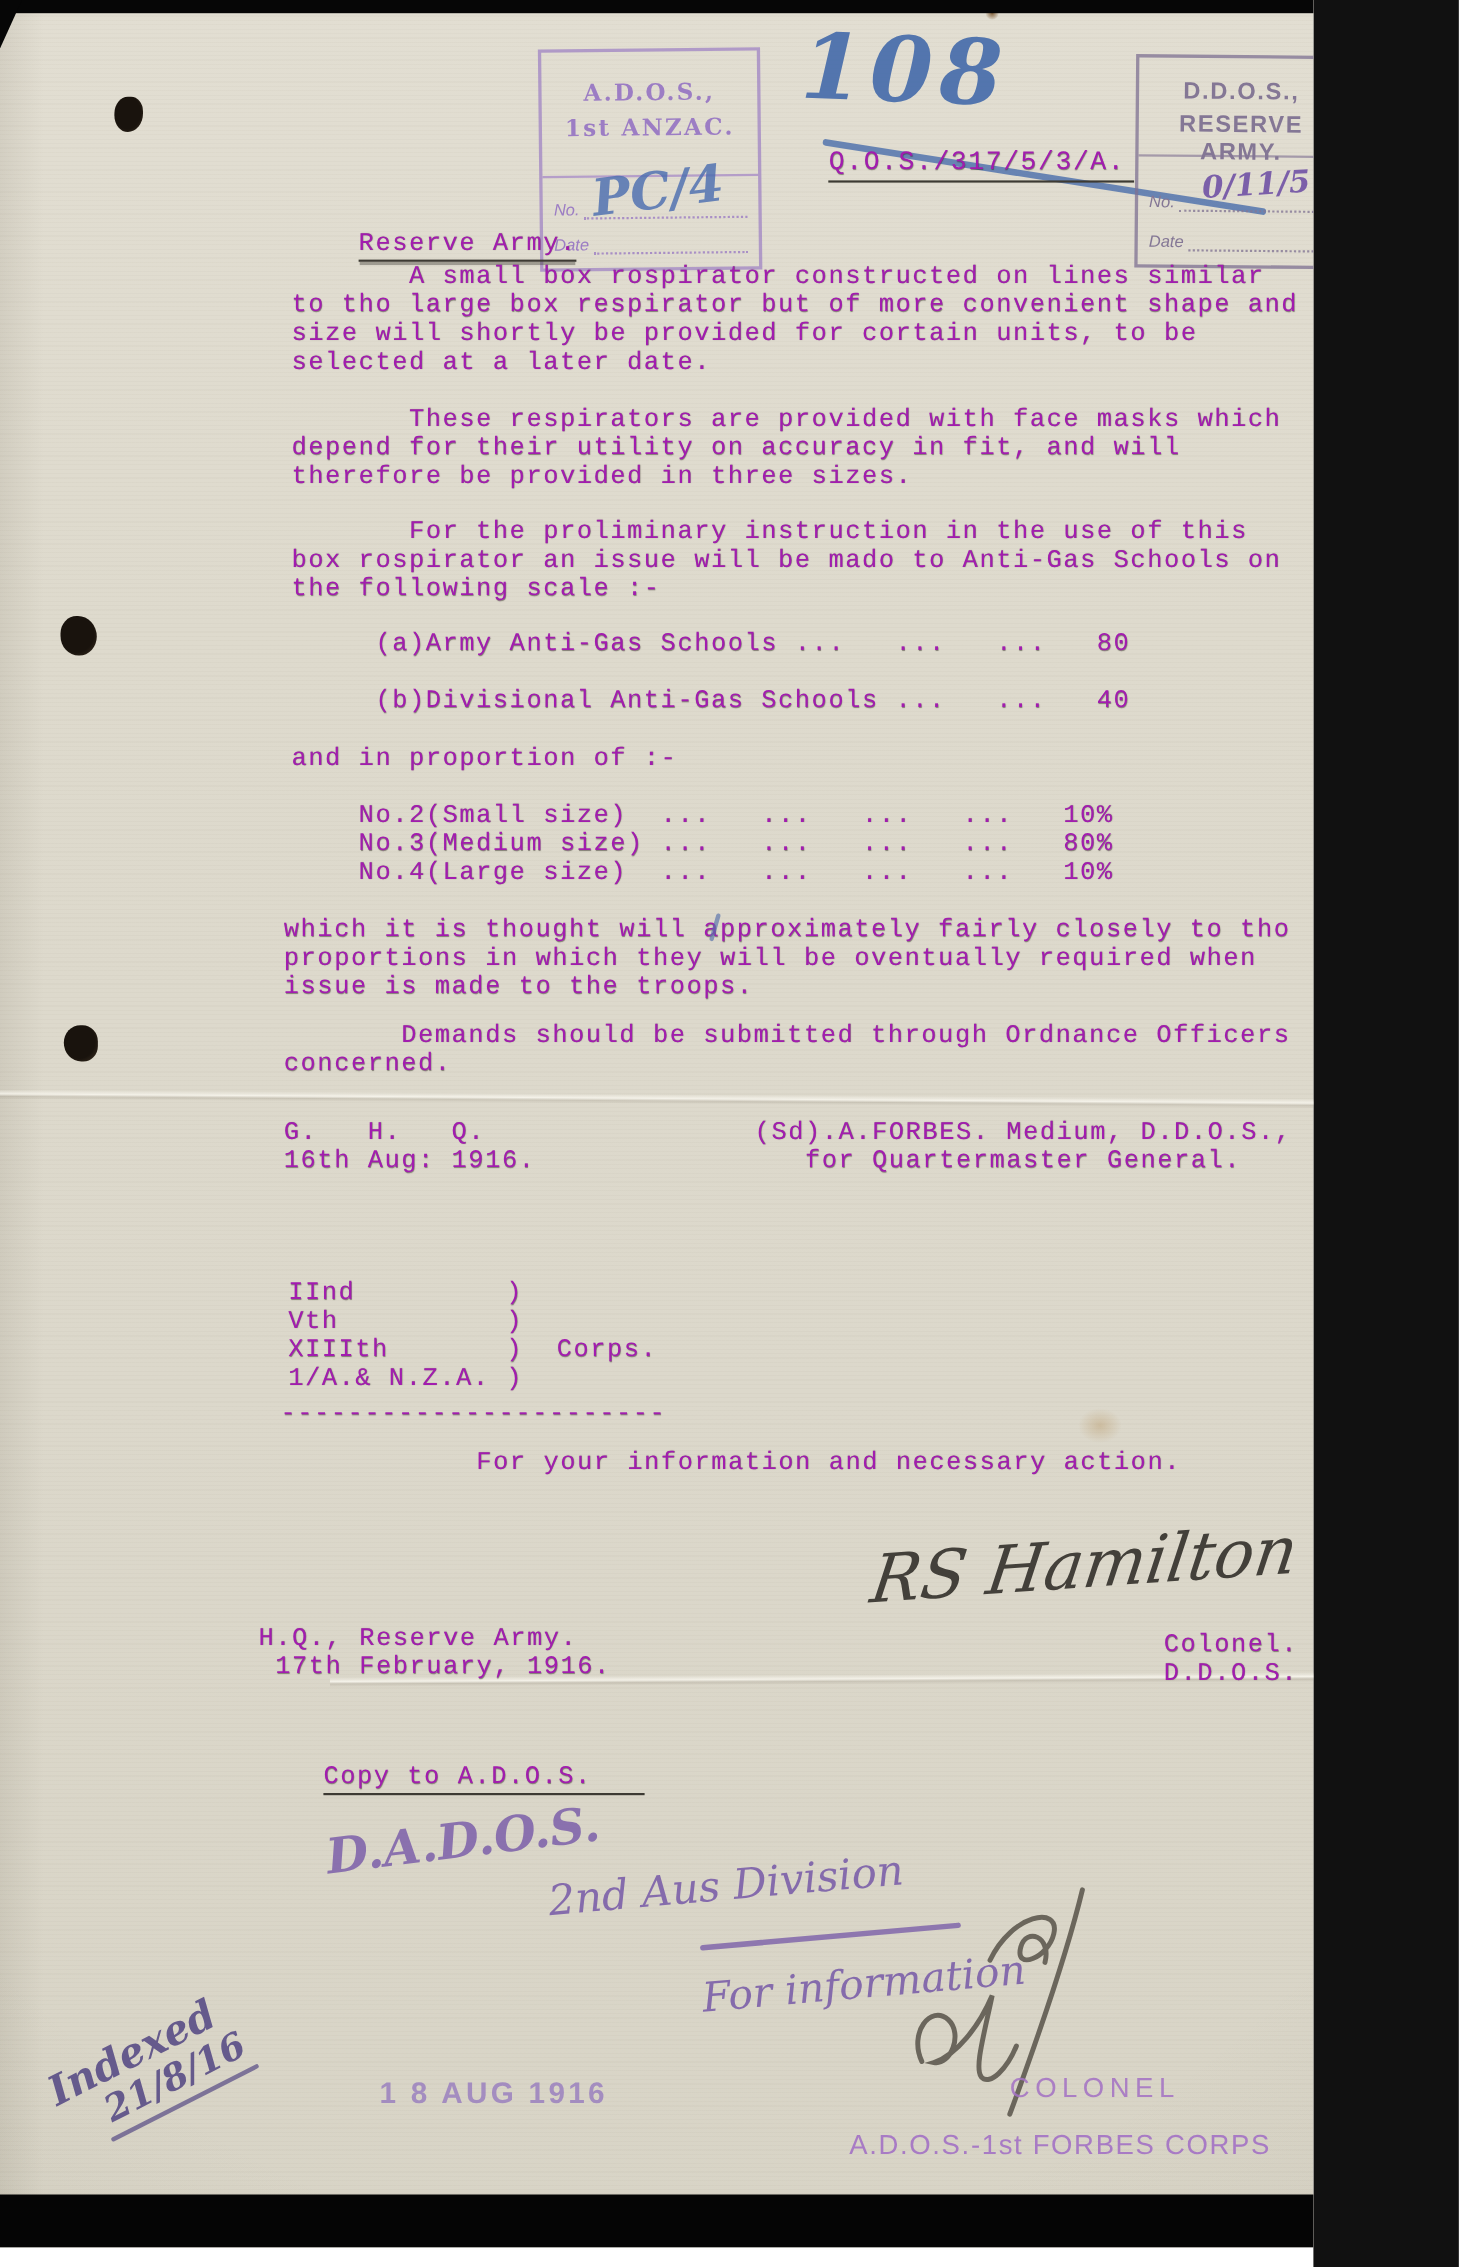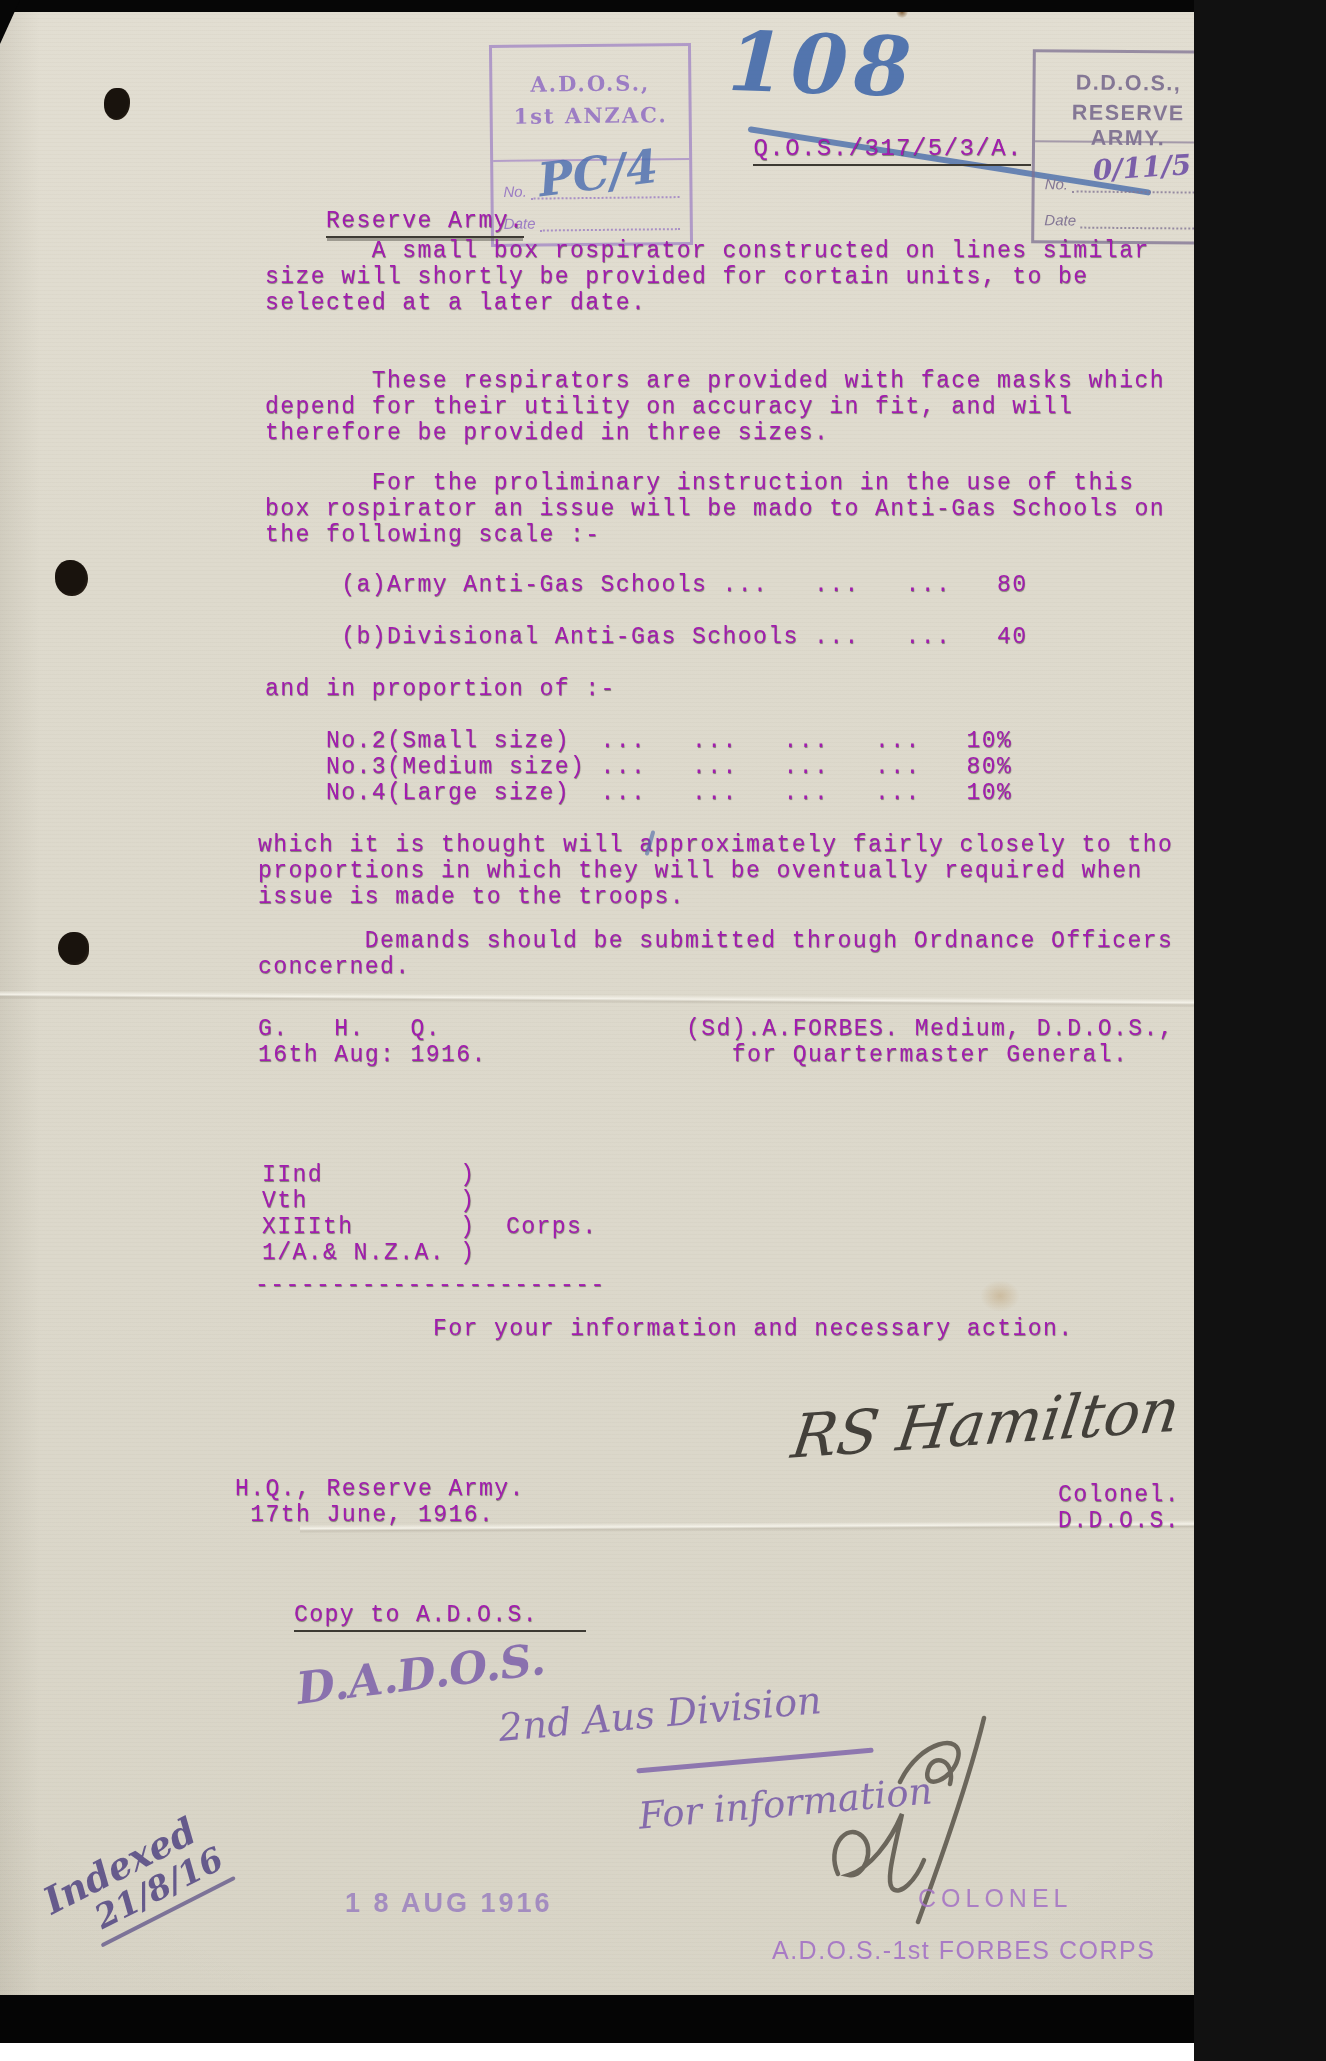--- a/index.html
+++ b/index.html
@@ -103,21 +103,21 @@
     <div class="stamp-row" style="top:152px; height:24px;">
       <span class="lbl">Date</span>
         <span class="dots"></span>
     </div>
   </div>
 
   <div class="typed" style="left:265px; top:182px;">
     <span class="u2">Reserve Army.</span>
   </div>
 
-  <div class="typed" style="left:265px; top:238px;"><div>       A small box rospirator constructed on lines similar</div><div>size will shortly be provided for cortain units, to be</div><div>selected at a later date.</div></div>
+  <div class="typed" style="left:265px; top:238px;"><div>       A small box rospirator constructed on lines similar</div><div>to tho large box respirator but of more convenient shape and</div><div>size will shortly be provided for cortain units, to be</div><div>selected at a later date.</div></div>
   <div class="typed" style="left:265px; top:470px;"><div>       For the proliminary instruction in the use of this</div><div>box rospirator an issue will be mado to Anti-Gas Schools on</div><div>the following scale :-</div></div>
   <div class="typed" style="left:265px; top:368px;"><div>       These respirators are provided with face masks which</div><div>depend for their utility on accuracy in fit, and will</div><div>therefore be provided in three sizes.</div></div>
 
   <div class="typed" style="left:265px; top:572px;">     (a)Army Anti-Gas Schools ...   ...   ...   80</div>
   <div class="typed" style="left:265px; top:624px;">     (b)Divisional Anti-Gas Schools ...   ...   40</div>
   <div class="typed" style="left:265px; top:676px;">and in proportion of :-</div>
   <div class="typed" style="left:265px; top:728px;"><div>    No.2(Small size)  ...   ...   ...   ...   10%</div><div>    No.3(Medium size) ...   ...   ...   ...   80%</div><div>    No.4(Large size)  ...   ...   ...   ...   10%</div></div>
 
   <div class="typed" style="left:258px; top:832px;"><div>which it is thought will approximately fairly closely to tho</div><div>proportions in which they will be oventually required when</div><div>issue is made to the troops.</div></div>
   <div class="typed" style="left:258px; top:928px;"><div>       Demands should be submitted through Ordnance Officers</div><div>concerned.</div></div>
@@ -127,21 +127,21 @@
   <div class="typed" style="left:258px; top:1016px;"><div>G.   H.   Q.</div><div>16th Aug: 1916.</div></div>
   <div class="typed" style="left:686px; top:1016px;"><div>(Sd).A.FORBES. Medium, D.D.O.S.,</div><div>   for Quartermaster General.</div></div>
 
   <div class="typed" style="left:262px; top:1162px;"><div>IInd         )</div><div>Vth          )</div><div>XIIIth       )  Corps.</div><div>1/A.&amp; N.Z.A. )</div></div>
   <div class="typed" style="left:255px; top:1272px;">-----------------------</div>
 
   <div class="typed" style="left:433px; top:1316px;">For your information and necessary action.</div>
 
   <div class="hand" style="left:792px; top:1388px; font-size:60px; color:#2f2c27; transform:rotate(-4deg) skewX(-12deg); opacity:0.88;">RS Hamilton</div>
 
-  <div class="typed" style="left:235px; top:1476px;"><div>H.Q., Reserve Army.</div><div> 17th June, 1916.</div></div>
+  <div class="typed" style="left:235px; top:1476px;"><div>H.Q., Reserve Army.</div><div> 17th February, 1916.</div></div>
   <div class="typed" style="left:1058px; top:1482px;"><div>Colonel.</div><div>D.D.O.S.</div></div>
 
   <div class="typed" style="left:233px; top:1576px;">
     <span class="u" style="padding-right:48px;">Copy to A.D.O.S.</span>
   </div>
 
   <div class="hand" style="left:296px; top:1648px; font-size:44px; font-weight:bold; color:rgba(123,95,169,0.85); transform:rotate(-7deg);">D.A.D.O.S.</div>
   <div class="hand" style="left:498px; top:1692px; font-size:38px; color:rgba(123,95,169,0.9); transform:rotate(-5deg);">2nd Aus Division</div>
   <div class="stroke" style="left:636px; top:1758px; width:238px; height:5px; background:rgba(123,95,169,0.8); transform:rotate(-5deg);"></div>
   <div class="hand" style="left:638px; top:1782px; font-size:37px; color:rgba(123,95,169,0.9); transform:rotate(-5deg);">For information</div>

